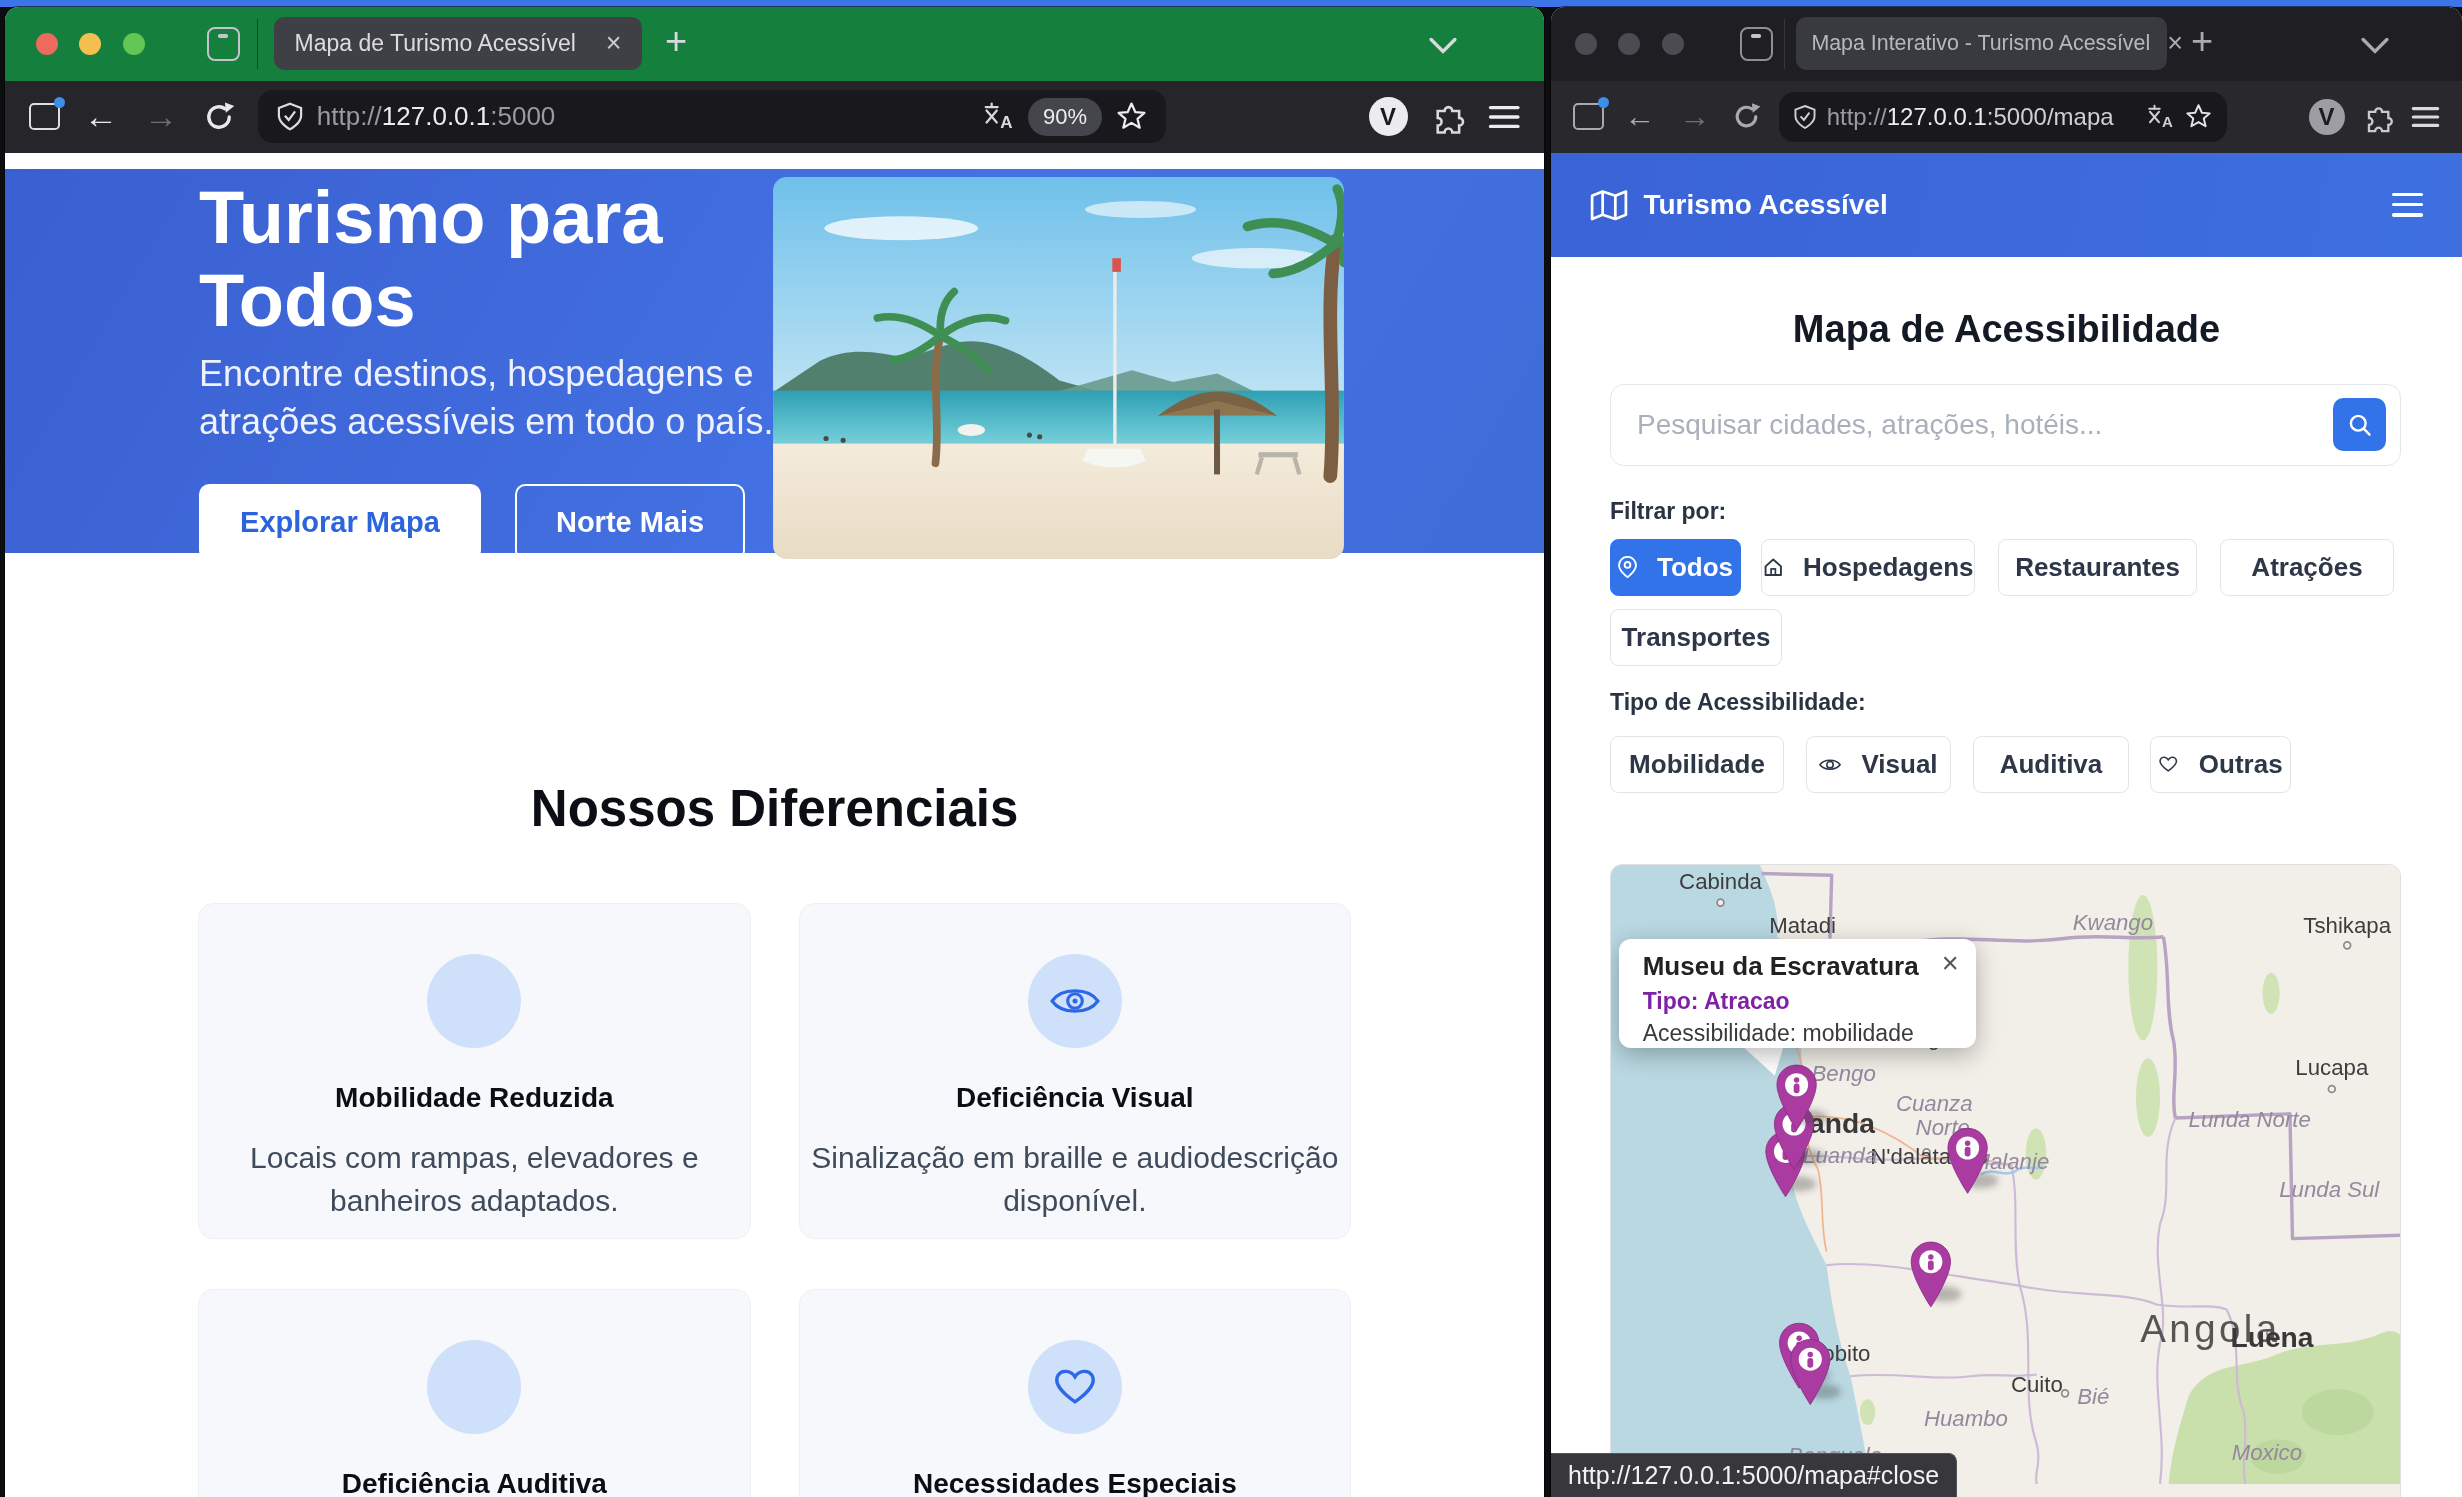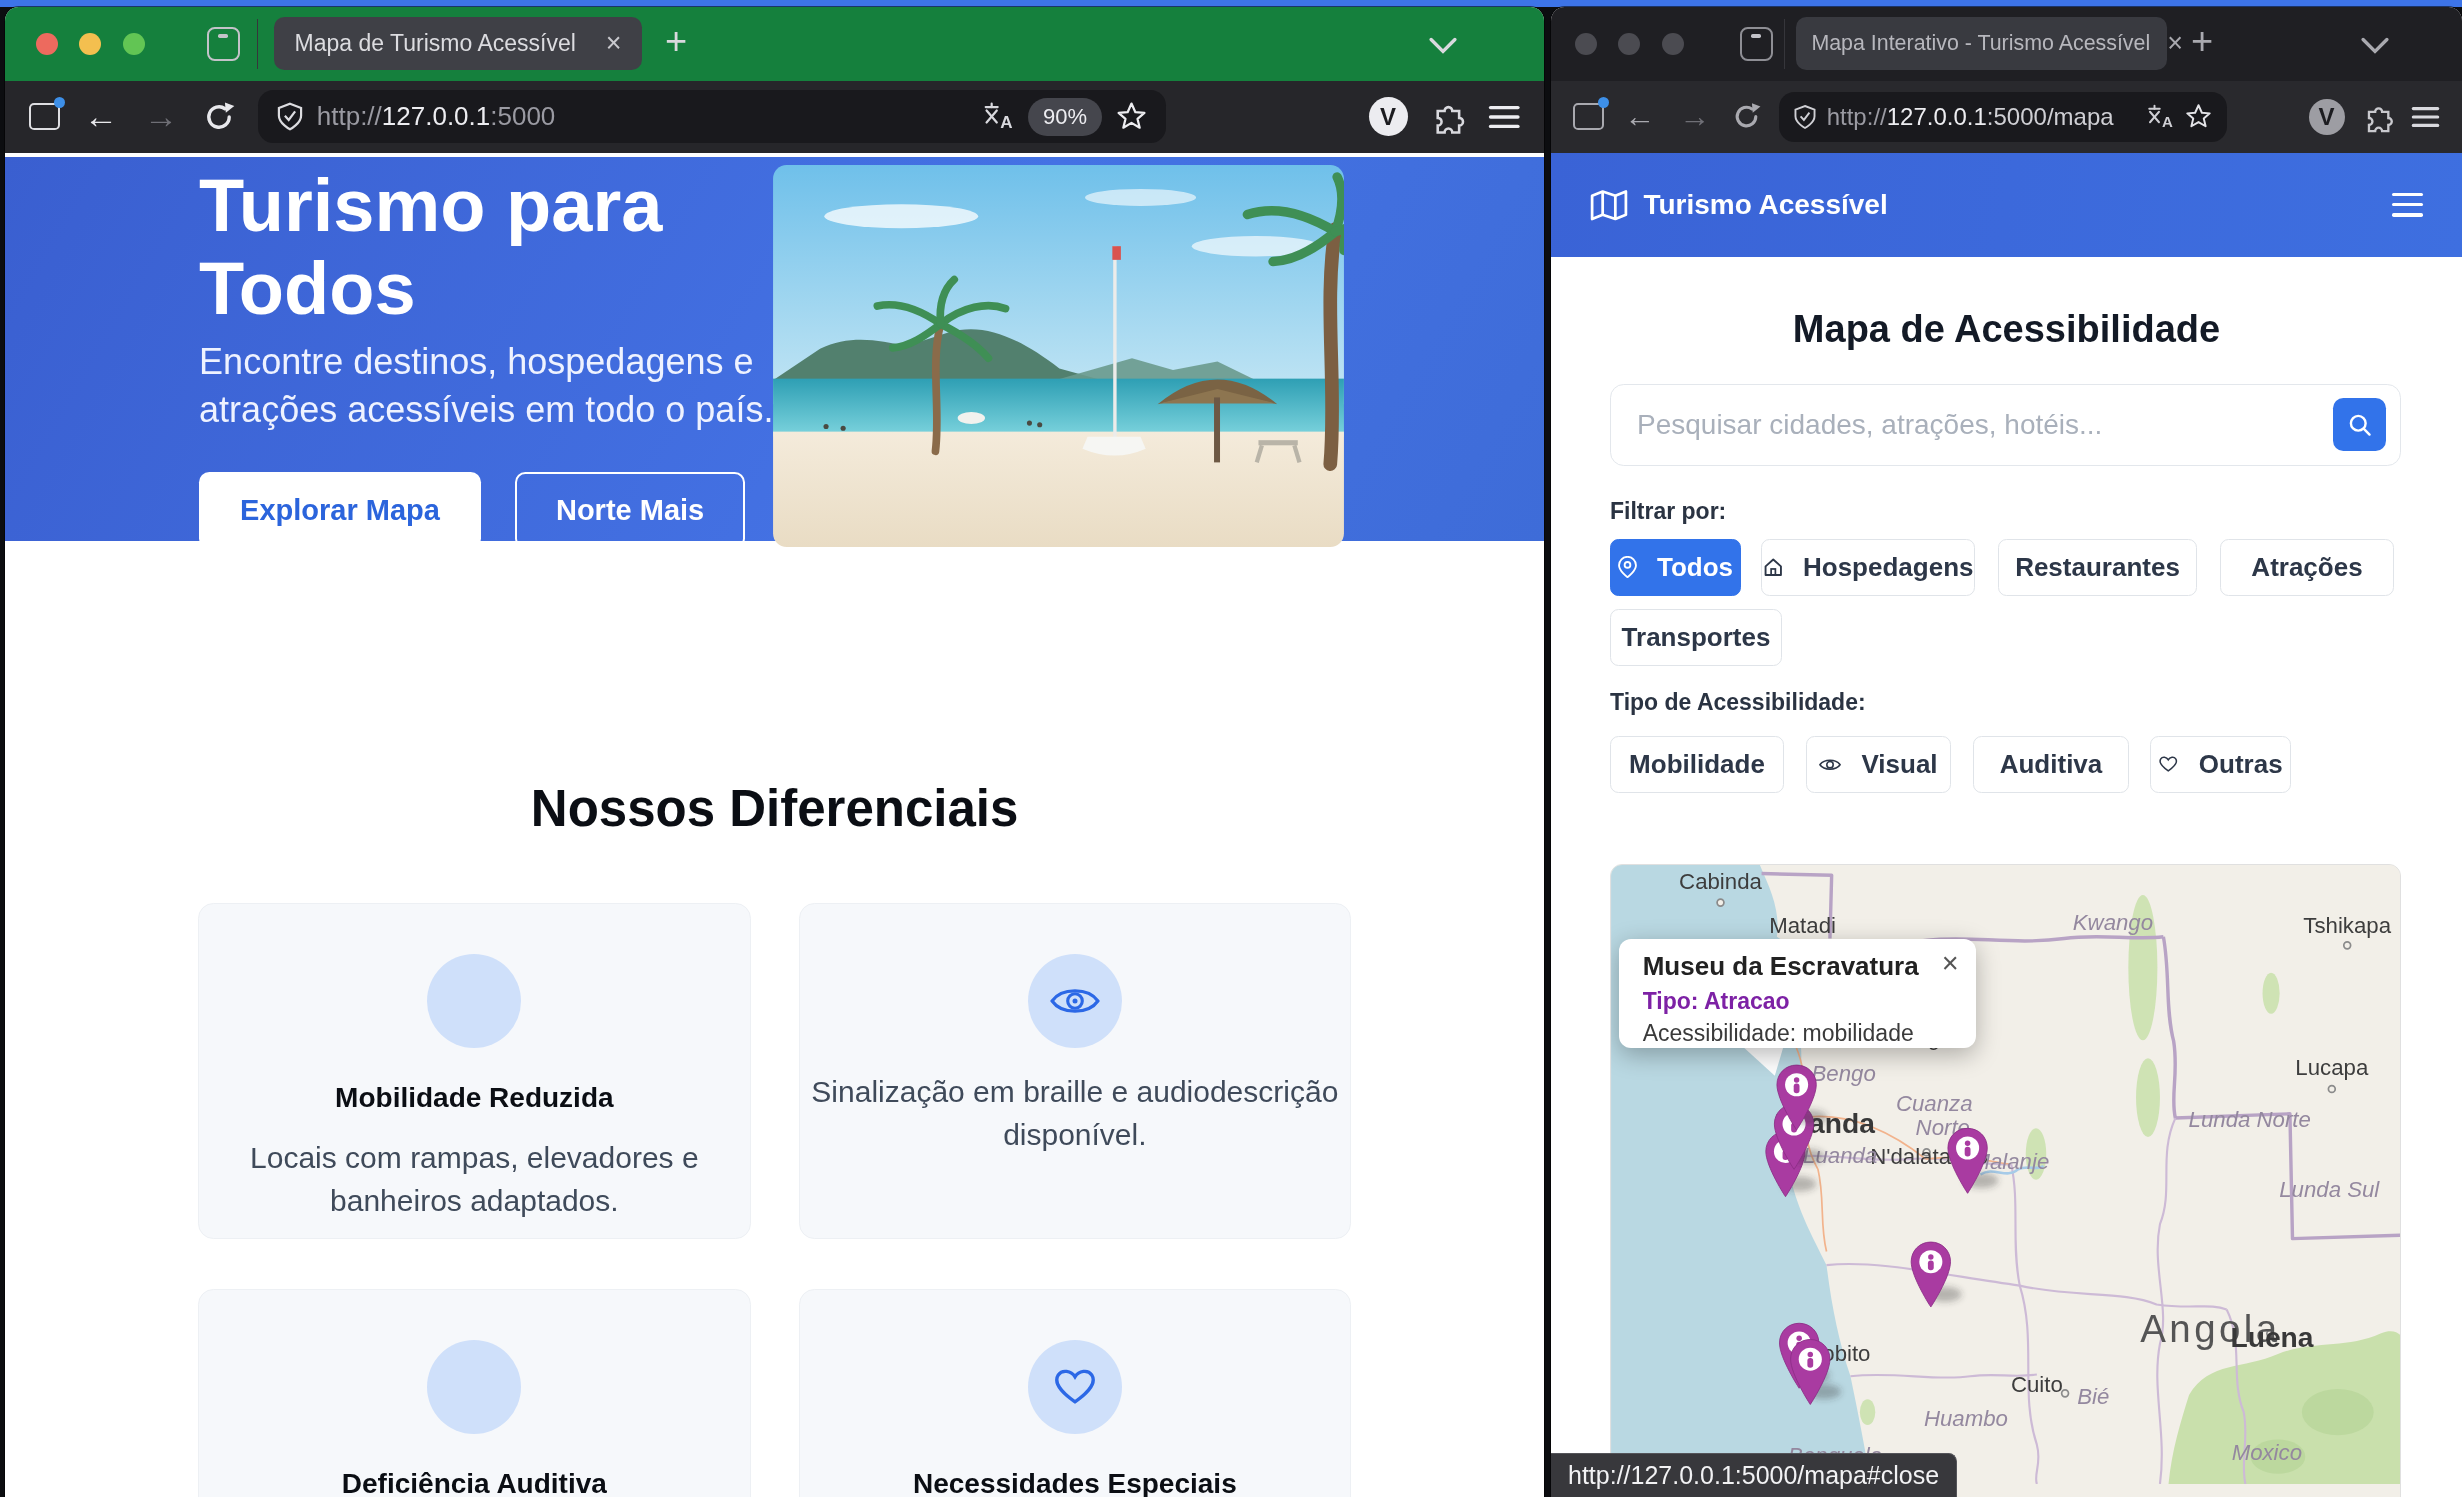--- a/index.html
+++ b/index.html
@@ -32,21 +32,21 @@
   .win-right .panelicon{border-color:#a9a9af}
   .urlpill{height:53px;background:#19191d;border-radius:15.4px;display:flex;align-items:center;padding:0 19px;gap:13.7px}
   .url{font-size:26px;color:#9a9aa2;white-space:nowrap}
   .url b{color:#ededf1;font-weight:400}
   .zoombadge{background:#45464d;color:#ededf1;font-size:22px;padding:6px 15.4px;border-radius:20.5px}
   .avatar{width:39px;height:39px;border-radius:50%;background:#ececf0;color:#1c1c20;font-weight:700;font-size:24px;display:flex;align-items:center;justify-content:center}
   .win-right .avatar{background:#9d9da3}
   .viewport{flex:1;position:relative;overflow:hidden;background:#fff}
   .icon{flex:none}
   
-  .hero{position:absolute;left:0;top:4px;width:100%;height:384px;background:linear-gradient(120deg,#3a5fd0 0%,#4472e4 60%,#3e6cd8 100%);color:#fff}
+  .hero{position:absolute;left:0;top:16px;width:100%;height:384px;background:linear-gradient(120deg,#3a5fd0 0%,#4472e4 60%,#3e6cd8 100%);color:#fff}
   .hero h1{position:absolute;left:194px;top:6.8px;width:547px;font-size:74px;line-height:1.13;font-weight:700}
   .hero .sub{position:absolute;left:194px;top:181px;font-size:36px;line-height:1.33;color:#eef2ff}
   .hero-ctas{position:absolute;left:194px;top:315px;display:flex;gap:34px}
   .btn-primary{background:#fff;color:#2b64dc;font-size:29px;font-weight:700;padding:22px 41px;border-radius:10.3px;border:none}
   .btn-ghost{background:transparent;color:#fff;font-size:29px;font-weight:700;padding:19.7px 39px;border-radius:10.3px;border:2.6px solid #fff}
   .beach{position:absolute;left:768px;top:8.5px;width:571px;height:382px;border-radius:13.7px;overflow:hidden}
   .features-h{position:absolute;left:0;top:626px;width:100%;text-align:center;font-size:51px;font-weight:700;color:#0b0e14}
   .cards{position:absolute;left:193px;top:750px;width:1153px;display:grid;grid-template-columns:1fr 1fr;gap:50px 48px}
   .card{background:#f6f8fb;border:0.9px solid #edf0f4;border-radius:15.4px;height:336px;text-align:center;padding-top:50px}
   .card .circ{width:94px;height:94px;border-radius:50%;background:#cfe0fa;margin:0 auto;display:flex;align-items:center;justify-content:center}
@@ -225,20 +225,21 @@
         <p>Locais com rampas, elevadores e banheiros adaptados.</p>
       </div>
       <div class="card">
         <div class="circ">
             <svg width="50" height="34" viewBox="0 0 48 32">
               <path d="M2,16 C11,3 37,3 46,16 C37,29 11,29 2,16 Z" fill="none" stroke="#2c68e6" stroke-width="3"></path>
               <circle cx="24" cy="16" r="7" fill="none" stroke="#2c68e6" stroke-width="3"></circle>
               <circle cx="24" cy="16" r="2.4" fill="#2c68e6"></circle>
             </svg>
           </div>
+        <h3>Deficiência Visual</h3>
         <p>Sinalização em braille e audiodescrição disponível.</p>
       </div>
       <div class="card">
         <div class="circ"></div>
         <h3>Deficiência Auditiva</h3>
         <p></p>
       </div>
       <div class="card">
         <div class="circ">
             <svg width="46" height="41" viewBox="0 0 48 40">

